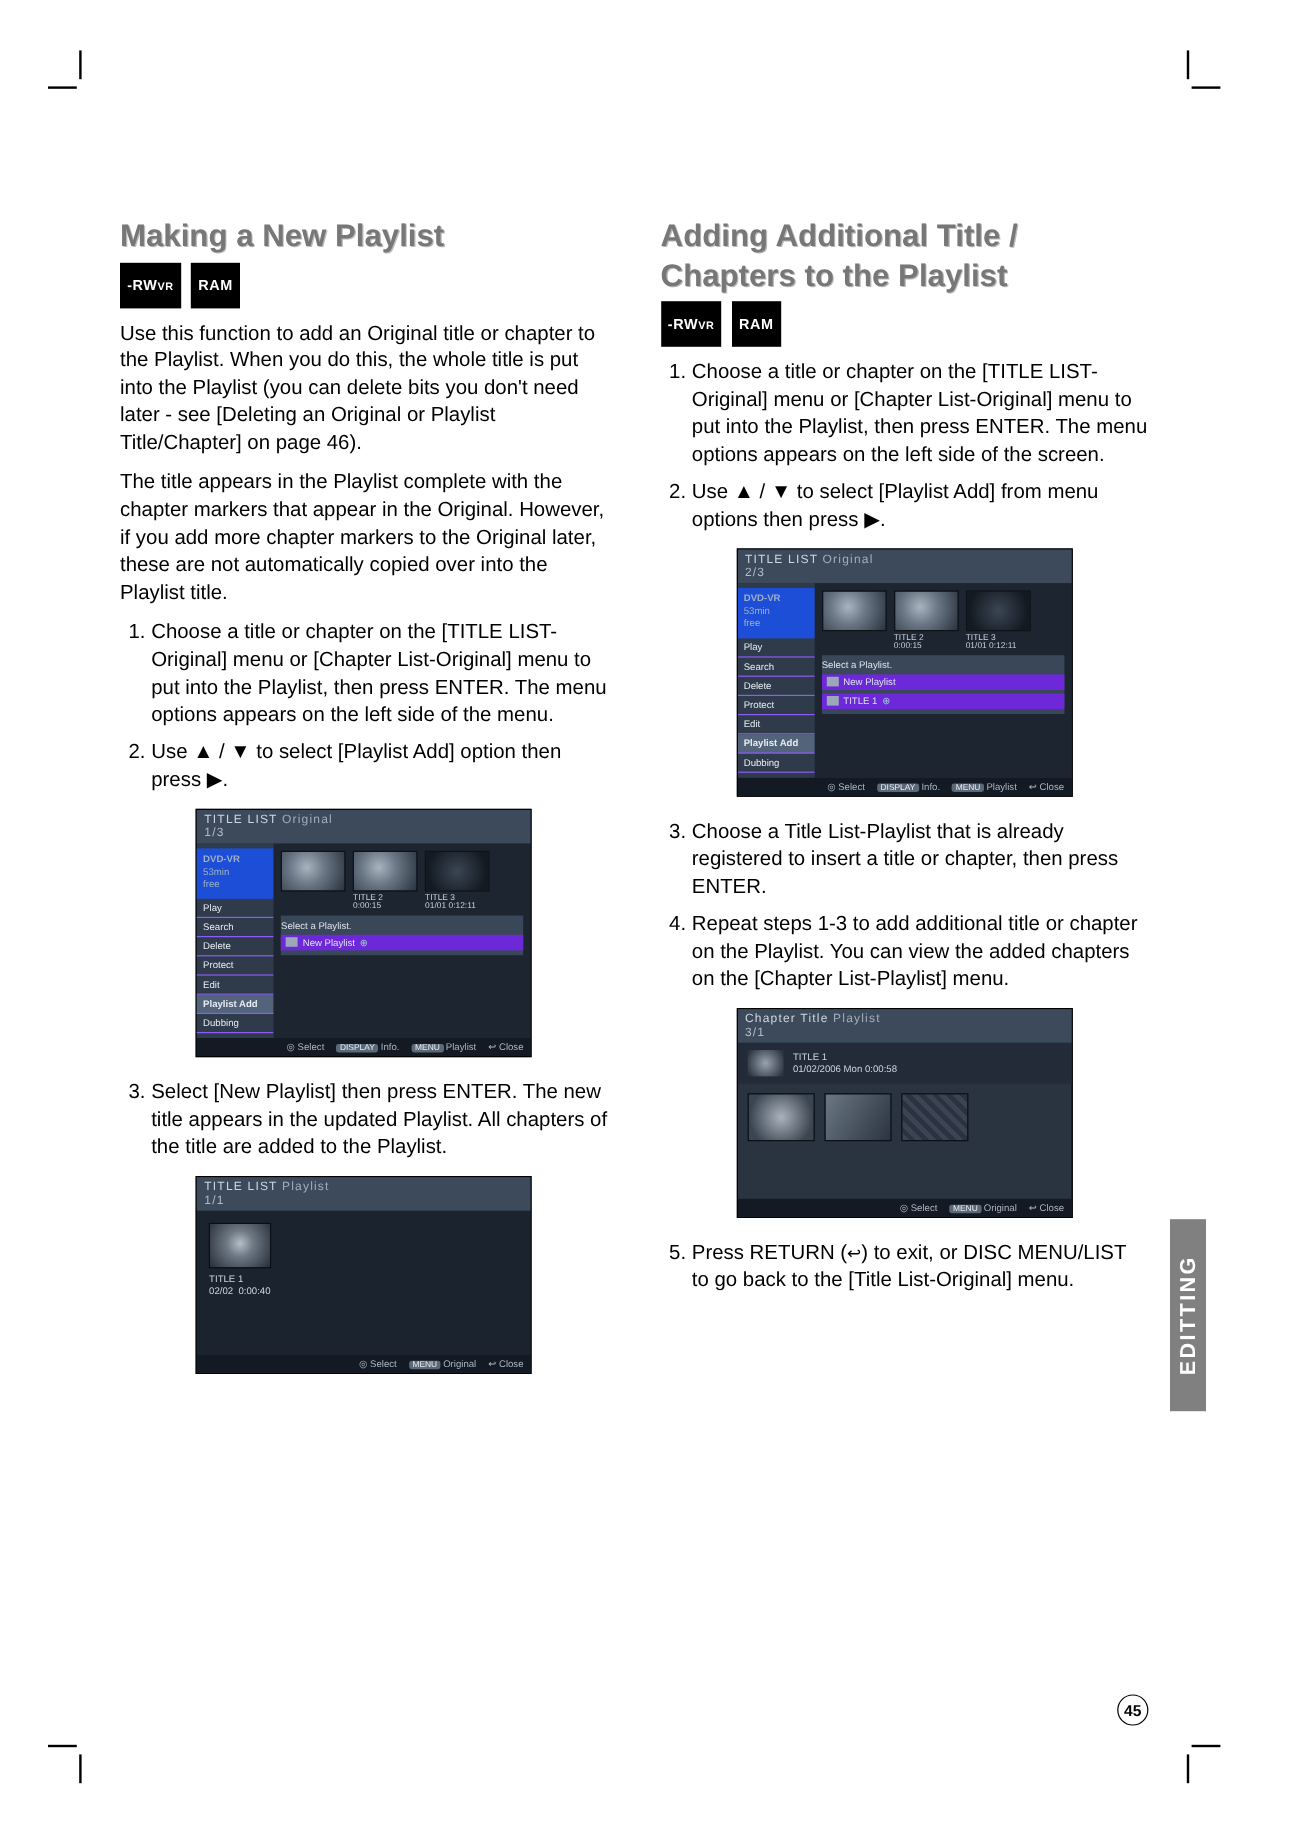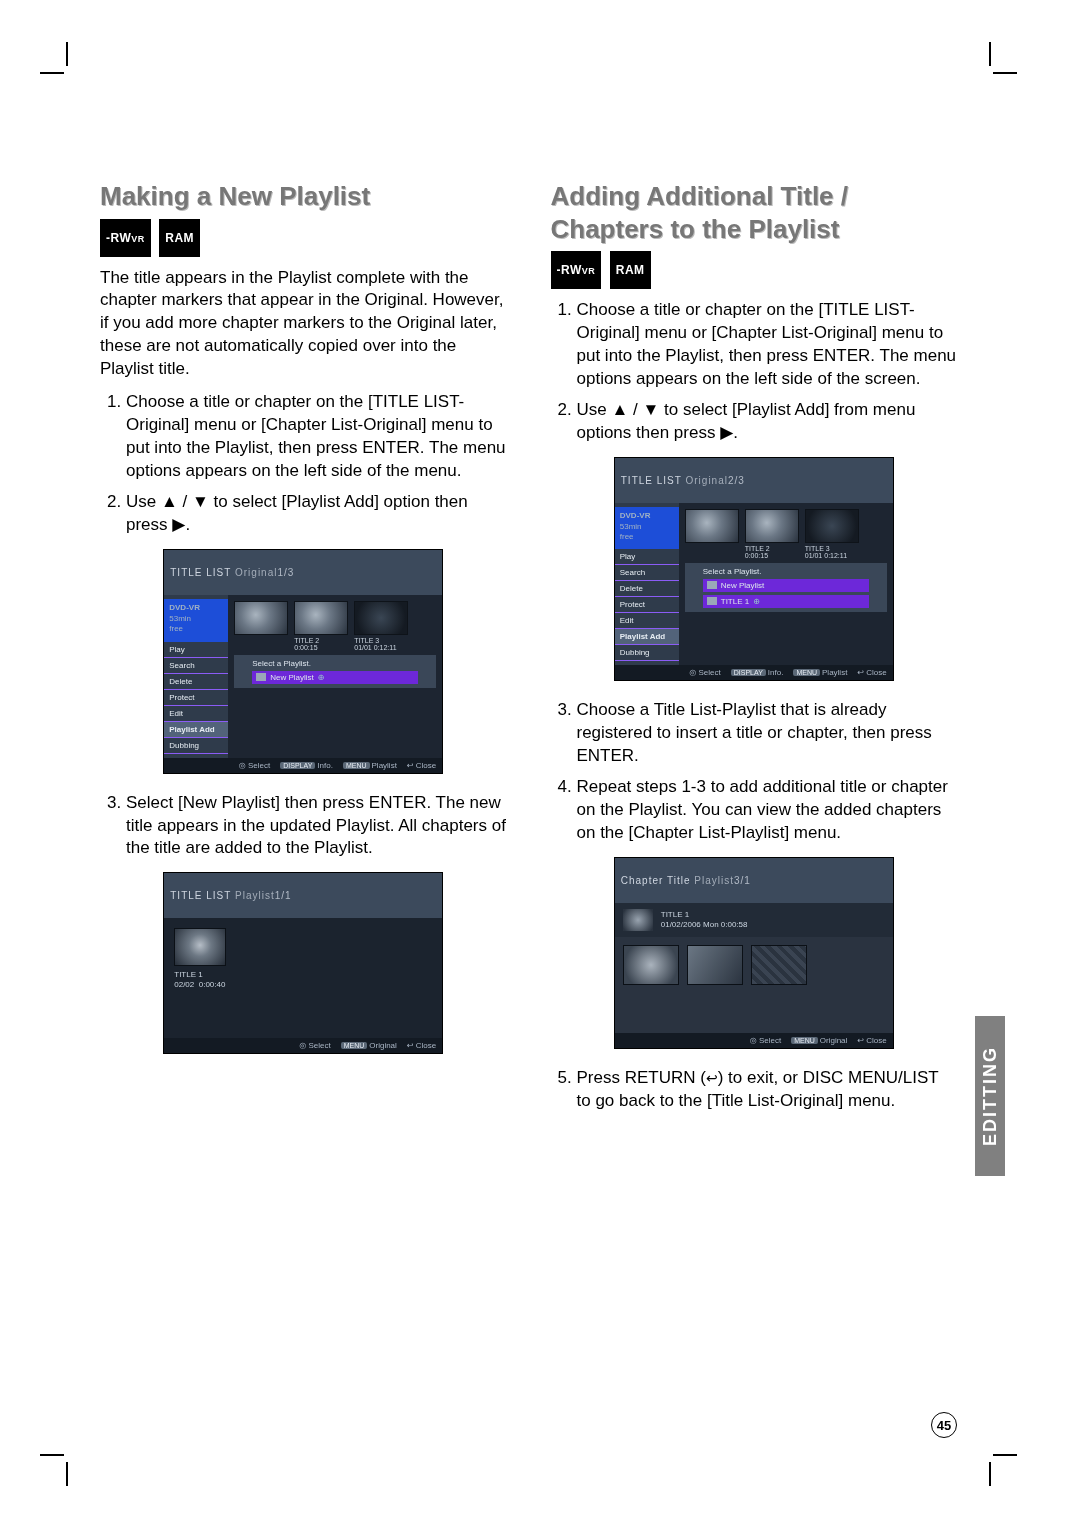--- a/index.html
+++ b/index.html
@@ -59,24 +59,25 @@
   .figure {
     width: 280px;
     margin: 12px auto 18px auto;
     background: #2a3340;
     border: 1px solid #000;
   }
   .fig-header {
     background: #3c4a5c;
     color: #cfd6e0;
     font-size: 10px;
-    padding: 17px 6px;
-    display: flex;
-    justify-content: flex-start;
+    padding: 3px 6px;
+    display: flex;
+    justify-content: center;
     letter-spacing: 1px;
+    flex-direction: column;
   }
   .fig-header .hright { opacity: .8; }
   .fig-body { display: flex; min-height: 110px; }
   .fig-sidebar {
     width: 64px;
     background: #2f3b4b;
     padding: 4px 0;
     display: flex;
     flex-direction: column;
     font-size: 8px;
@@ -101,21 +102,21 @@
     background: radial-gradient(circle at 40% 40%, #a9b4bf 0%, #6b7785 40%, #2a333f 100%);
     border: 1px solid #0e1319;
   }
   .thumb.dark { background: radial-gradient(circle at 50% 50%, #3a4654 0%, #141a22 80%); }
   .thumb-label { color: #cbd5e0; font-size: 7px; margin-top: 2px; }
   .thumb-wrap { display: flex; flex-direction: column; }
   .sel-panel {
     background: #3a4758;
     color: #dbe3ec;
     font-size: 8px;
-    padding: 4px 18px;
+    padding: 4px 0;
     margin-top: 4px;
   }
   .sel-panel .np-row {
     background: #6d28d9;
     padding: 2px 4px;
     margin-top: 3px;
     display: flex;
     align-items: center;
     gap: 4px;
   }
@@ -214,20 +215,21 @@
     <div class="crop-mark cm-v4"></div>
 
   <div class="columns">
 
     <div class="col">
       <h2 class="section-heading">Making a New Playlist</h2>
       <div class="badges">
         <span class="badge"><span>-RW</span><span class="sub">VR</span></span>
         <span class="badge">RAM</span>
       </div>
+      <p class="body">Use this function to add an Original title or chapter to the Playlist. When you do this, the whole title is put into the Playlist (you can delete bits you don't need later - see [Deleting an Original or Playlist Title/Chapter] on page 46).</p>
       <p class="body">The title appears in the Playlist complete with the chapter markers that appear in the Original. However, if you add more chapter markers to the Original later, these are not automatically copied over into the Playlist title.</p>
       <ol>
         <li>Choose a title or chapter on the [TITLE LIST-Original] menu or [Chapter List-Original] menu to put into the Playlist, then press ENTER. The menu options appears on the left side of the menu.</li>
         <li>
           <span>Use </span><span class="arrow">▲ / ▼</span><span> to select [Playlist Add] option then press </span><span class="arrow">▶</span><span>.</span>
         </li>
       </ol>
 
       <div class="figure">
         <div class="fig-header">

